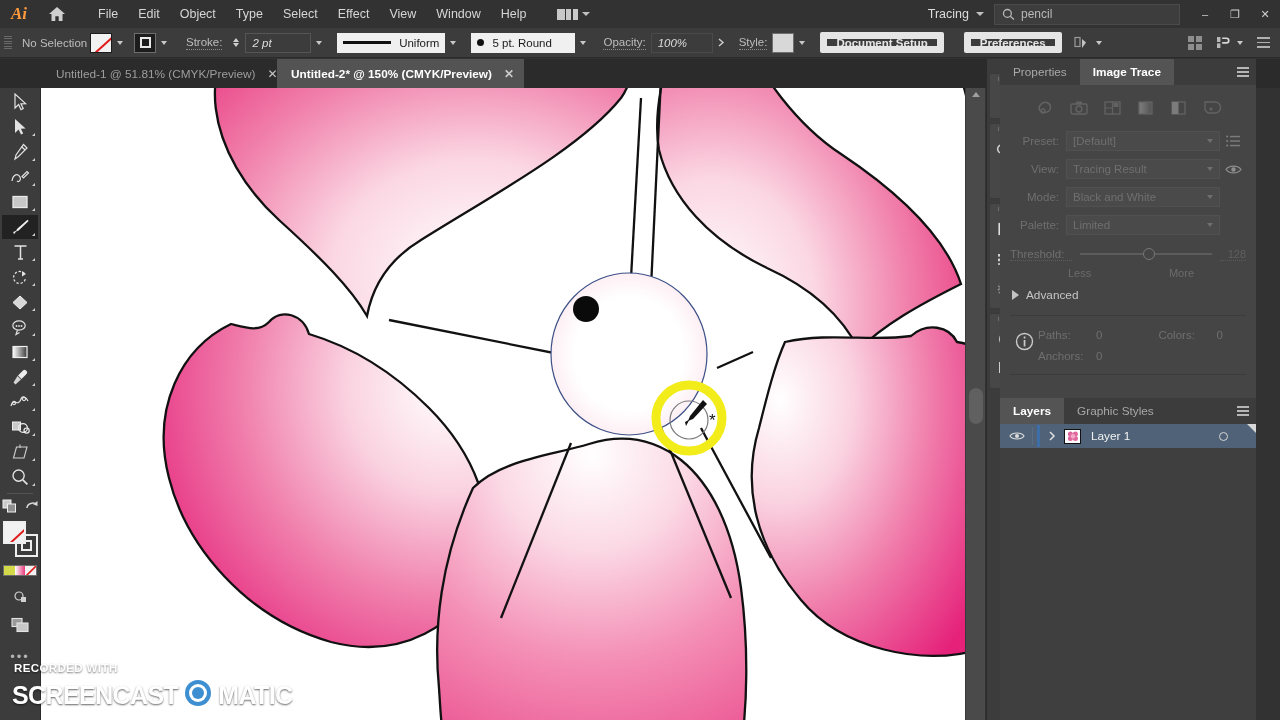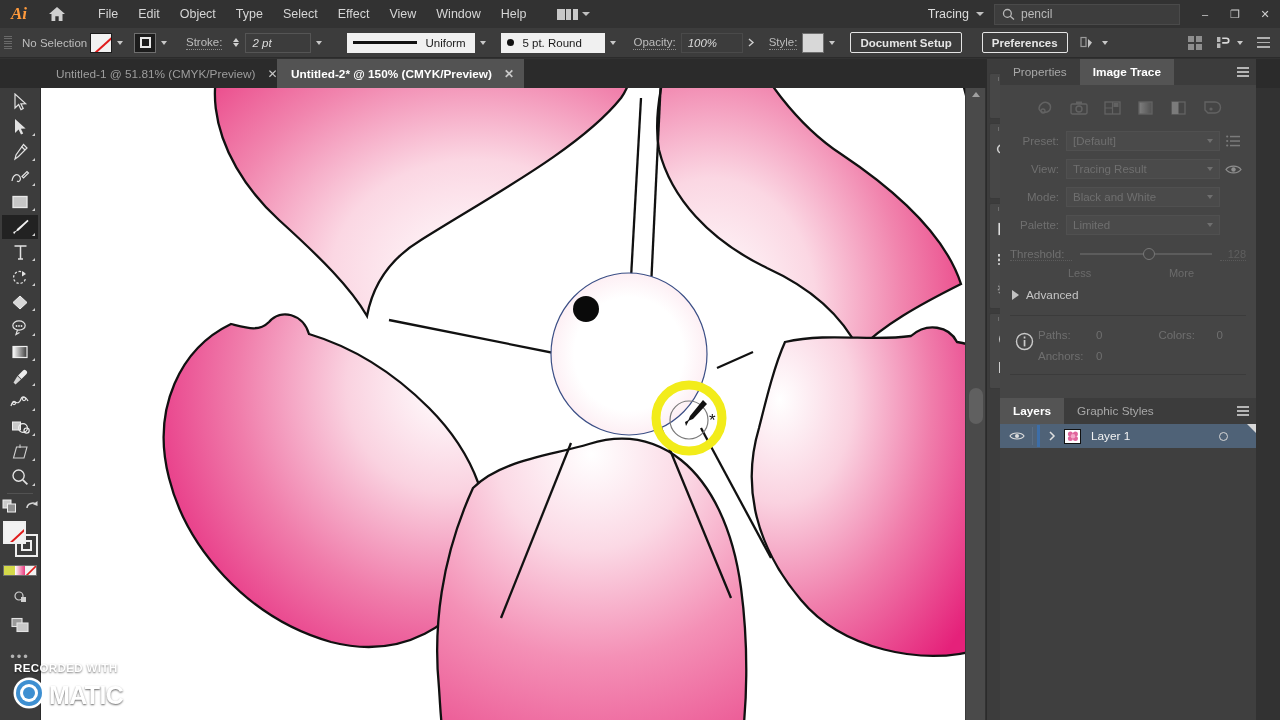--- a/index.html
+++ b/index.html
@@ -84,21 +84,21 @@
     height:20px; background:#3c3c3c; border:1px solid #555; color:#dcdcdc; font-size:11.5px;
     display:flex; align-items:center; padding:0 6px;font-style:italic;
   }
   .field-light {
     height:20px; background:#f0f0f0; color:#1a1a1a; font-size:11.5px;
     display:flex; align-items:center; padding:0 6px; gap:8px;
   }
   .strokeline { width:64px; height:2.5px; background:#111; }
   .dotcap { width:7px; height:7px; border-radius:50%; background:#111; }
   .btn-outline {
-    height:21px; border:1px solid #e5e5e5; border-radius:2px; color:#e6e6e6; font-size:11.5px;
+    height:21px; border:7px solid #e5e5e5; border-radius:2px; color:#e6e6e6; font-size:11.5px;
     display:flex; align-items:center; padding:0 9px; font-weight:bold; background:#3c3c3c;
   }
   .style-swatch { width:22px; height:20px; background:#d8d8d8; border:1px solid #6e6e6e; }
   .cb-right { margin-left:auto; display:flex; align-items:center; gap:14px; padding-right:10px; }
   .icon-grid4 { display:grid; grid-template-columns:6px 6px; grid-template-rows:6px 6px; gap:2px; }
   .icon-grid4 i { background:#8e8e8e; display:block; }
   .icon-list { display:flex; flex-direction:column; gap:3px; }
   .icon-list i { display:block; width:13px; height:1.8px; background:#b0b0b0; }
 
   
@@ -354,21 +354,21 @@
     <span class="cb-label dotted" style="margin-left:14px">Stroke:</span>
     <span class="spinner" style="margin-left:8px">
         <i class="up"></i>
         <i class="dn"></i>
       </span>
     <span class="field-dark" style="width:66px;margin-left:3px">2 pt</span>
     <span class="dd-arrow">
         <i class="mini-caret"></i>
       </span>
 
-    <span class="field-light" style="width:128px;margin-left:20px">
+    <span class="field-light" style="width:108px;margin-left:10px">
       <i class="strokeline"></i>
       <em style="font-style:normal">Uniform</em>
     </span>
     <span class="dd-arrow">
         <i class="mini-caret"></i>
       </span>
 
     <span class="field-light" style="width:104px;margin-left:10px;justify-content:flex-start">
       <i class="dotcap"></i>
       <em style="font-style:normal">5 pt. Round</em>
@@ -987,20 +987,21 @@
         <span class="layer-corner"></span>
       </div>
 
       <div class="layers-body"></div>
     </div>
   </div>
 
   <div class="watermark">
     <div class="wm-rec">RECORDED WITH</div>
     <div class="wm-main">
+      <span class="wm-text wm-screen">SCREENCAST</span>
       <span>
         <svg width="34" height="34" viewBox="0 0 34 34">
           <circle cx="17" cy="17" r="15.5" fill="#ffffff"></circle>
           <circle cx="17" cy="17" r="13" fill="#3d8fd1"></circle>
           <circle cx="17" cy="17" r="9" fill="#ffffff"></circle>
           <circle cx="17" cy="17" r="6" fill="#3d8fd1"></circle>
         </svg>
       </span>
       <span class="wm-text wm-matic">MATIC</span>
     </div>

